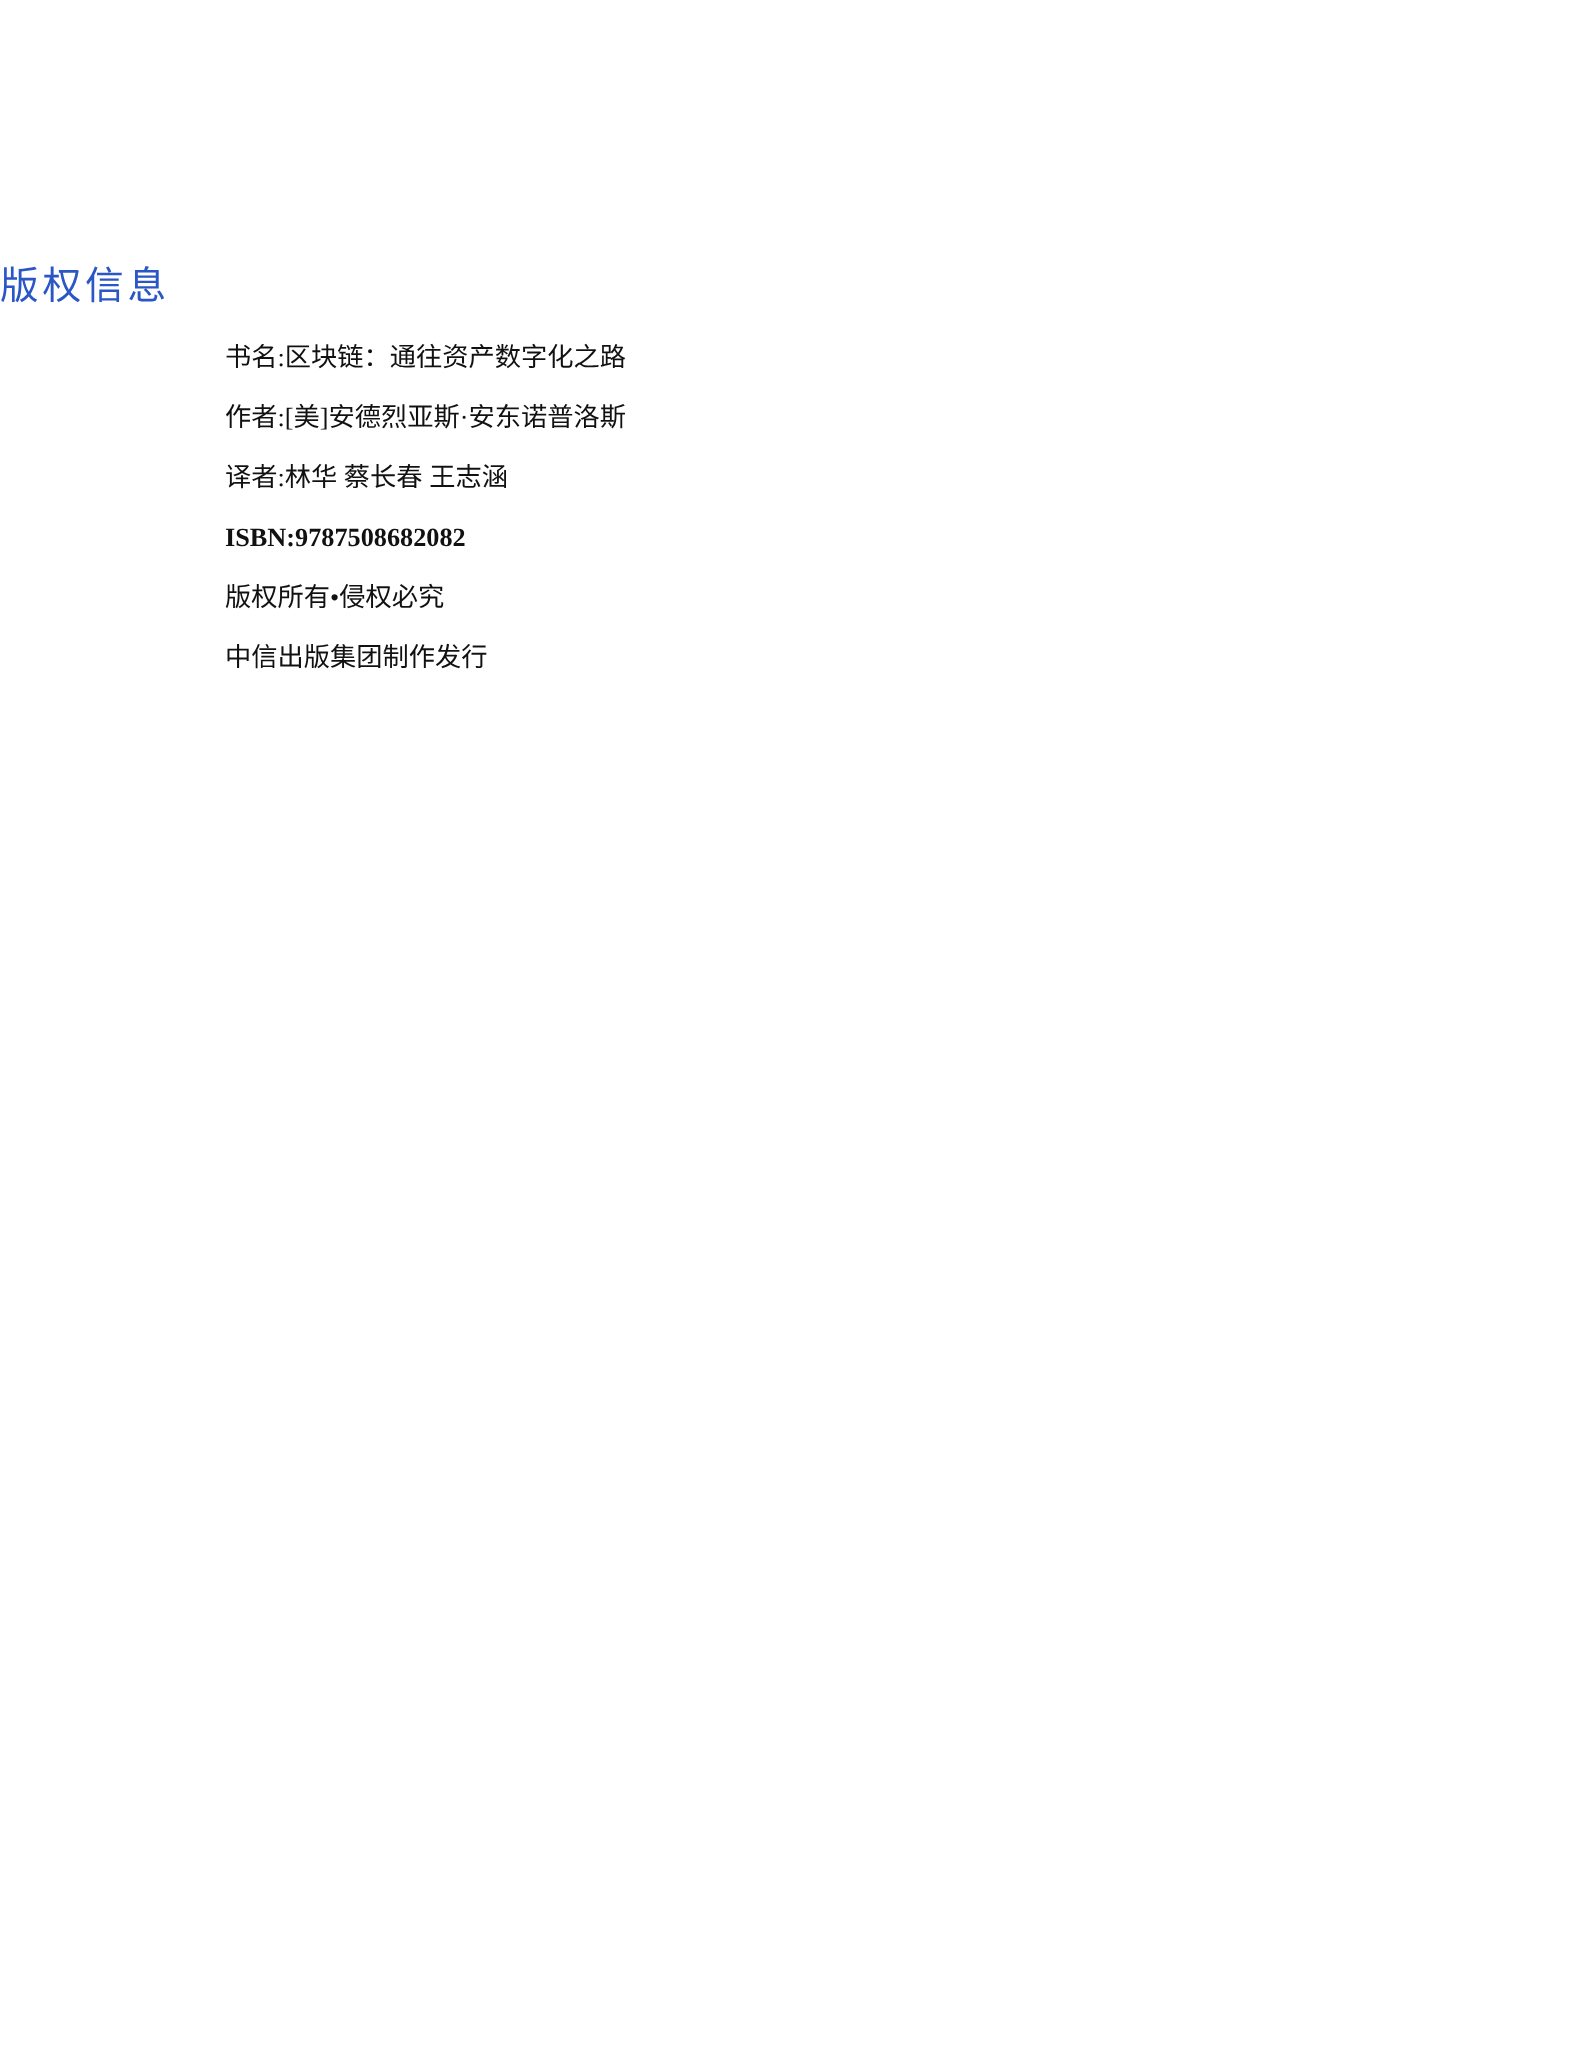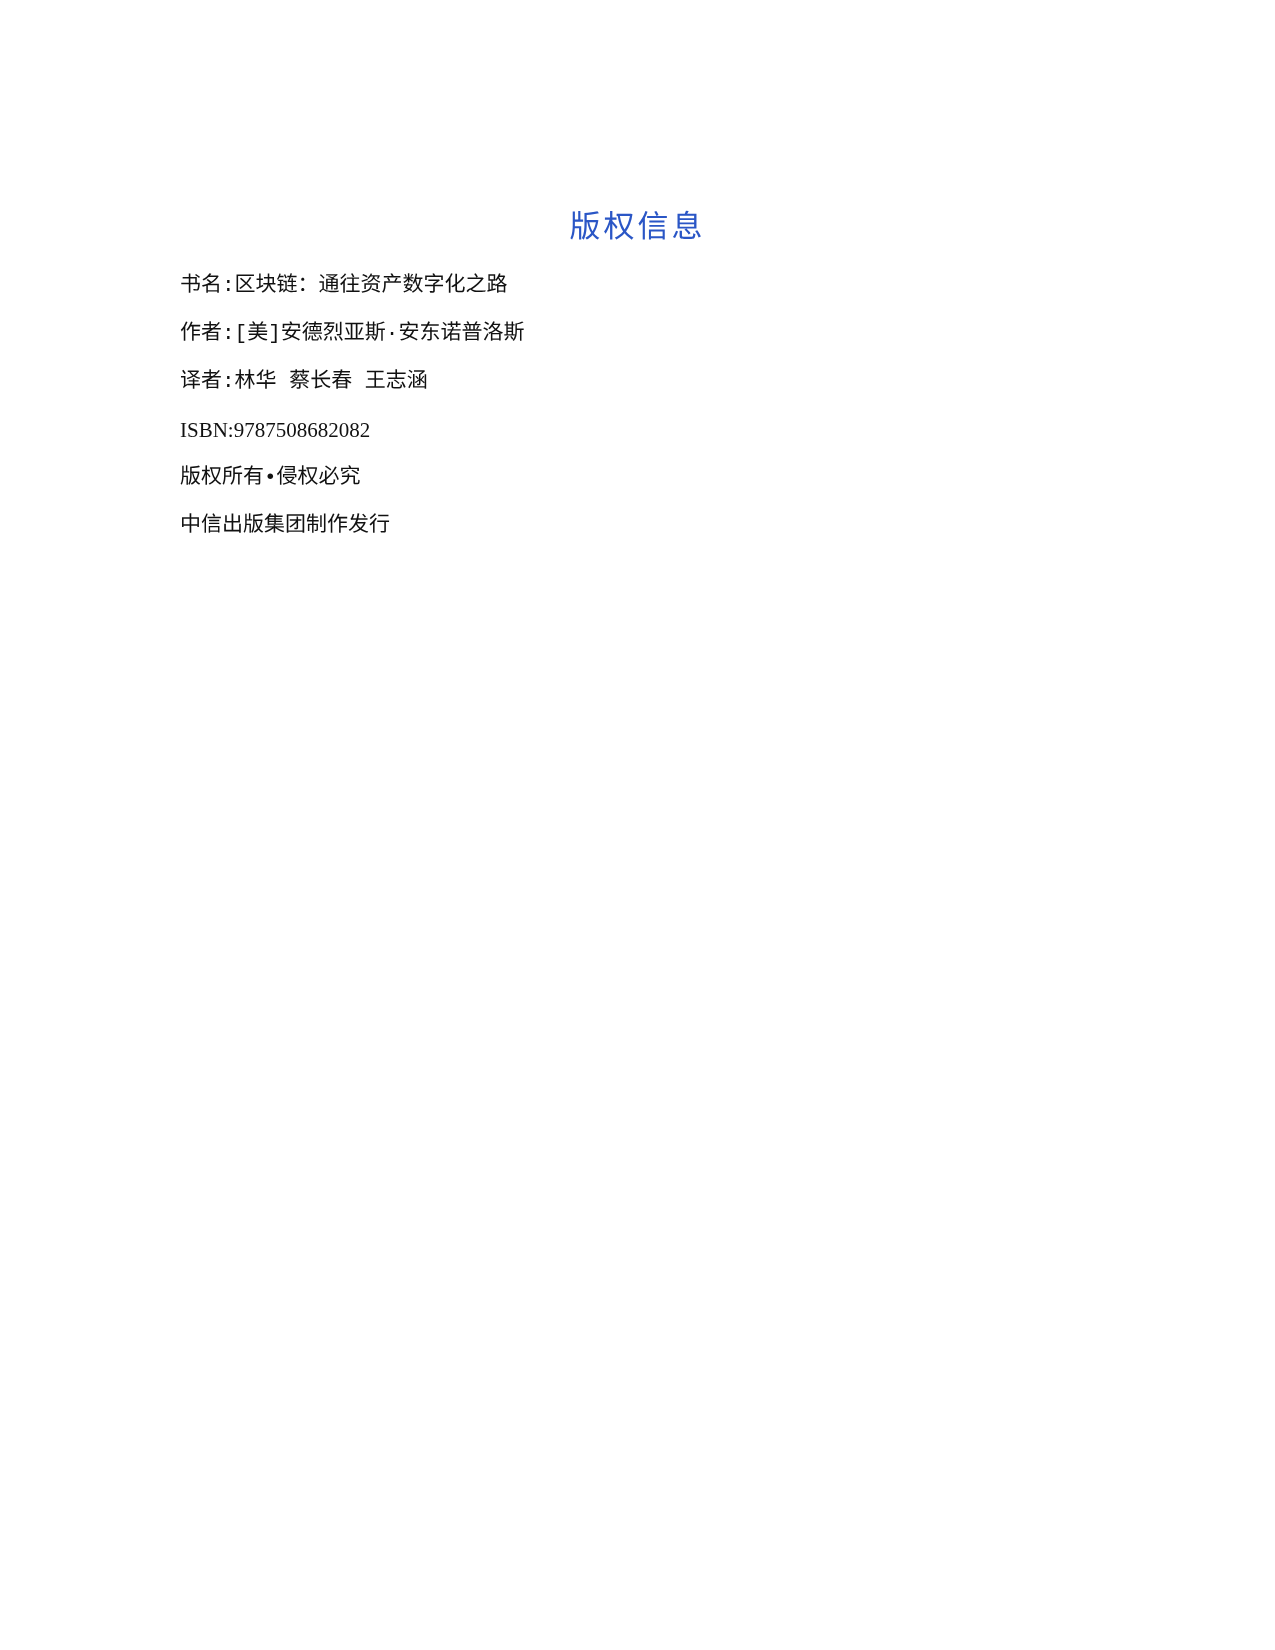--- a/index.html
+++ b/index.html
@@ -19,44 +19,44 @@
   .page {
     position: absolute;
     inset: 0;
     background: #ffffff;
   }
   .doc-title {
     position: absolute;
     top: 188px;
     left: 0;
     width: 1275px;
-    text-align: center;
-    font-family: Liberation Mono, monospace;
+    font-family: Liberation Sans, sans-serif;
     font-size: 31px;
     font-weight: 400;
     color: #2a56c6;
     letter-spacing: 3px;
     line-height: 1.3;
   }
   .meta-block {
     position: absolute;
     top: 262px;
     left: 180px;
     width: 900px;
   }
   .meta-line {
-    font-family: Liberation Mono, monospace;
+    font-family: Liberation Serif, serif;
     font-size: 21px;
     line-height: 48px;
     color: #111111;
     white-space: pre;
   }
   .meta-line.latin {
     font-family: "Liberation Serif", "DejaVu Serif", serif;
     letter-spacing: 0px;
+    font-weight: bold;
   }
 </style>
 </head>
 <body>
 
 <div class="page">
 
   <h1 class="doc-title">版权信息</h1>
 
   <div class="meta-block">

